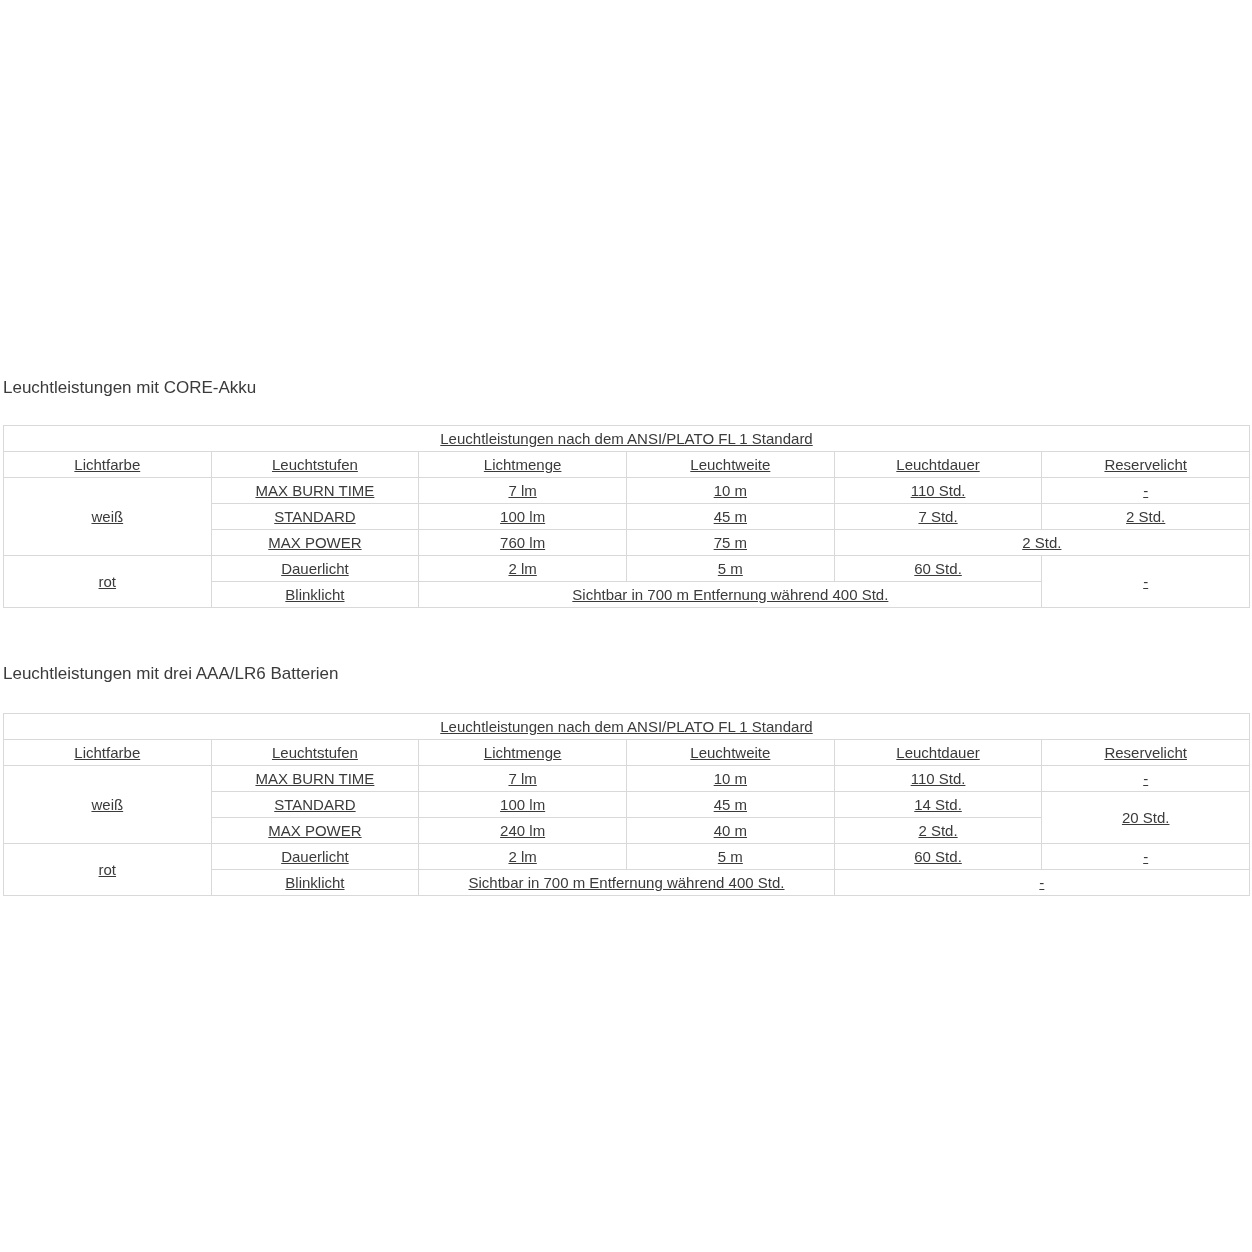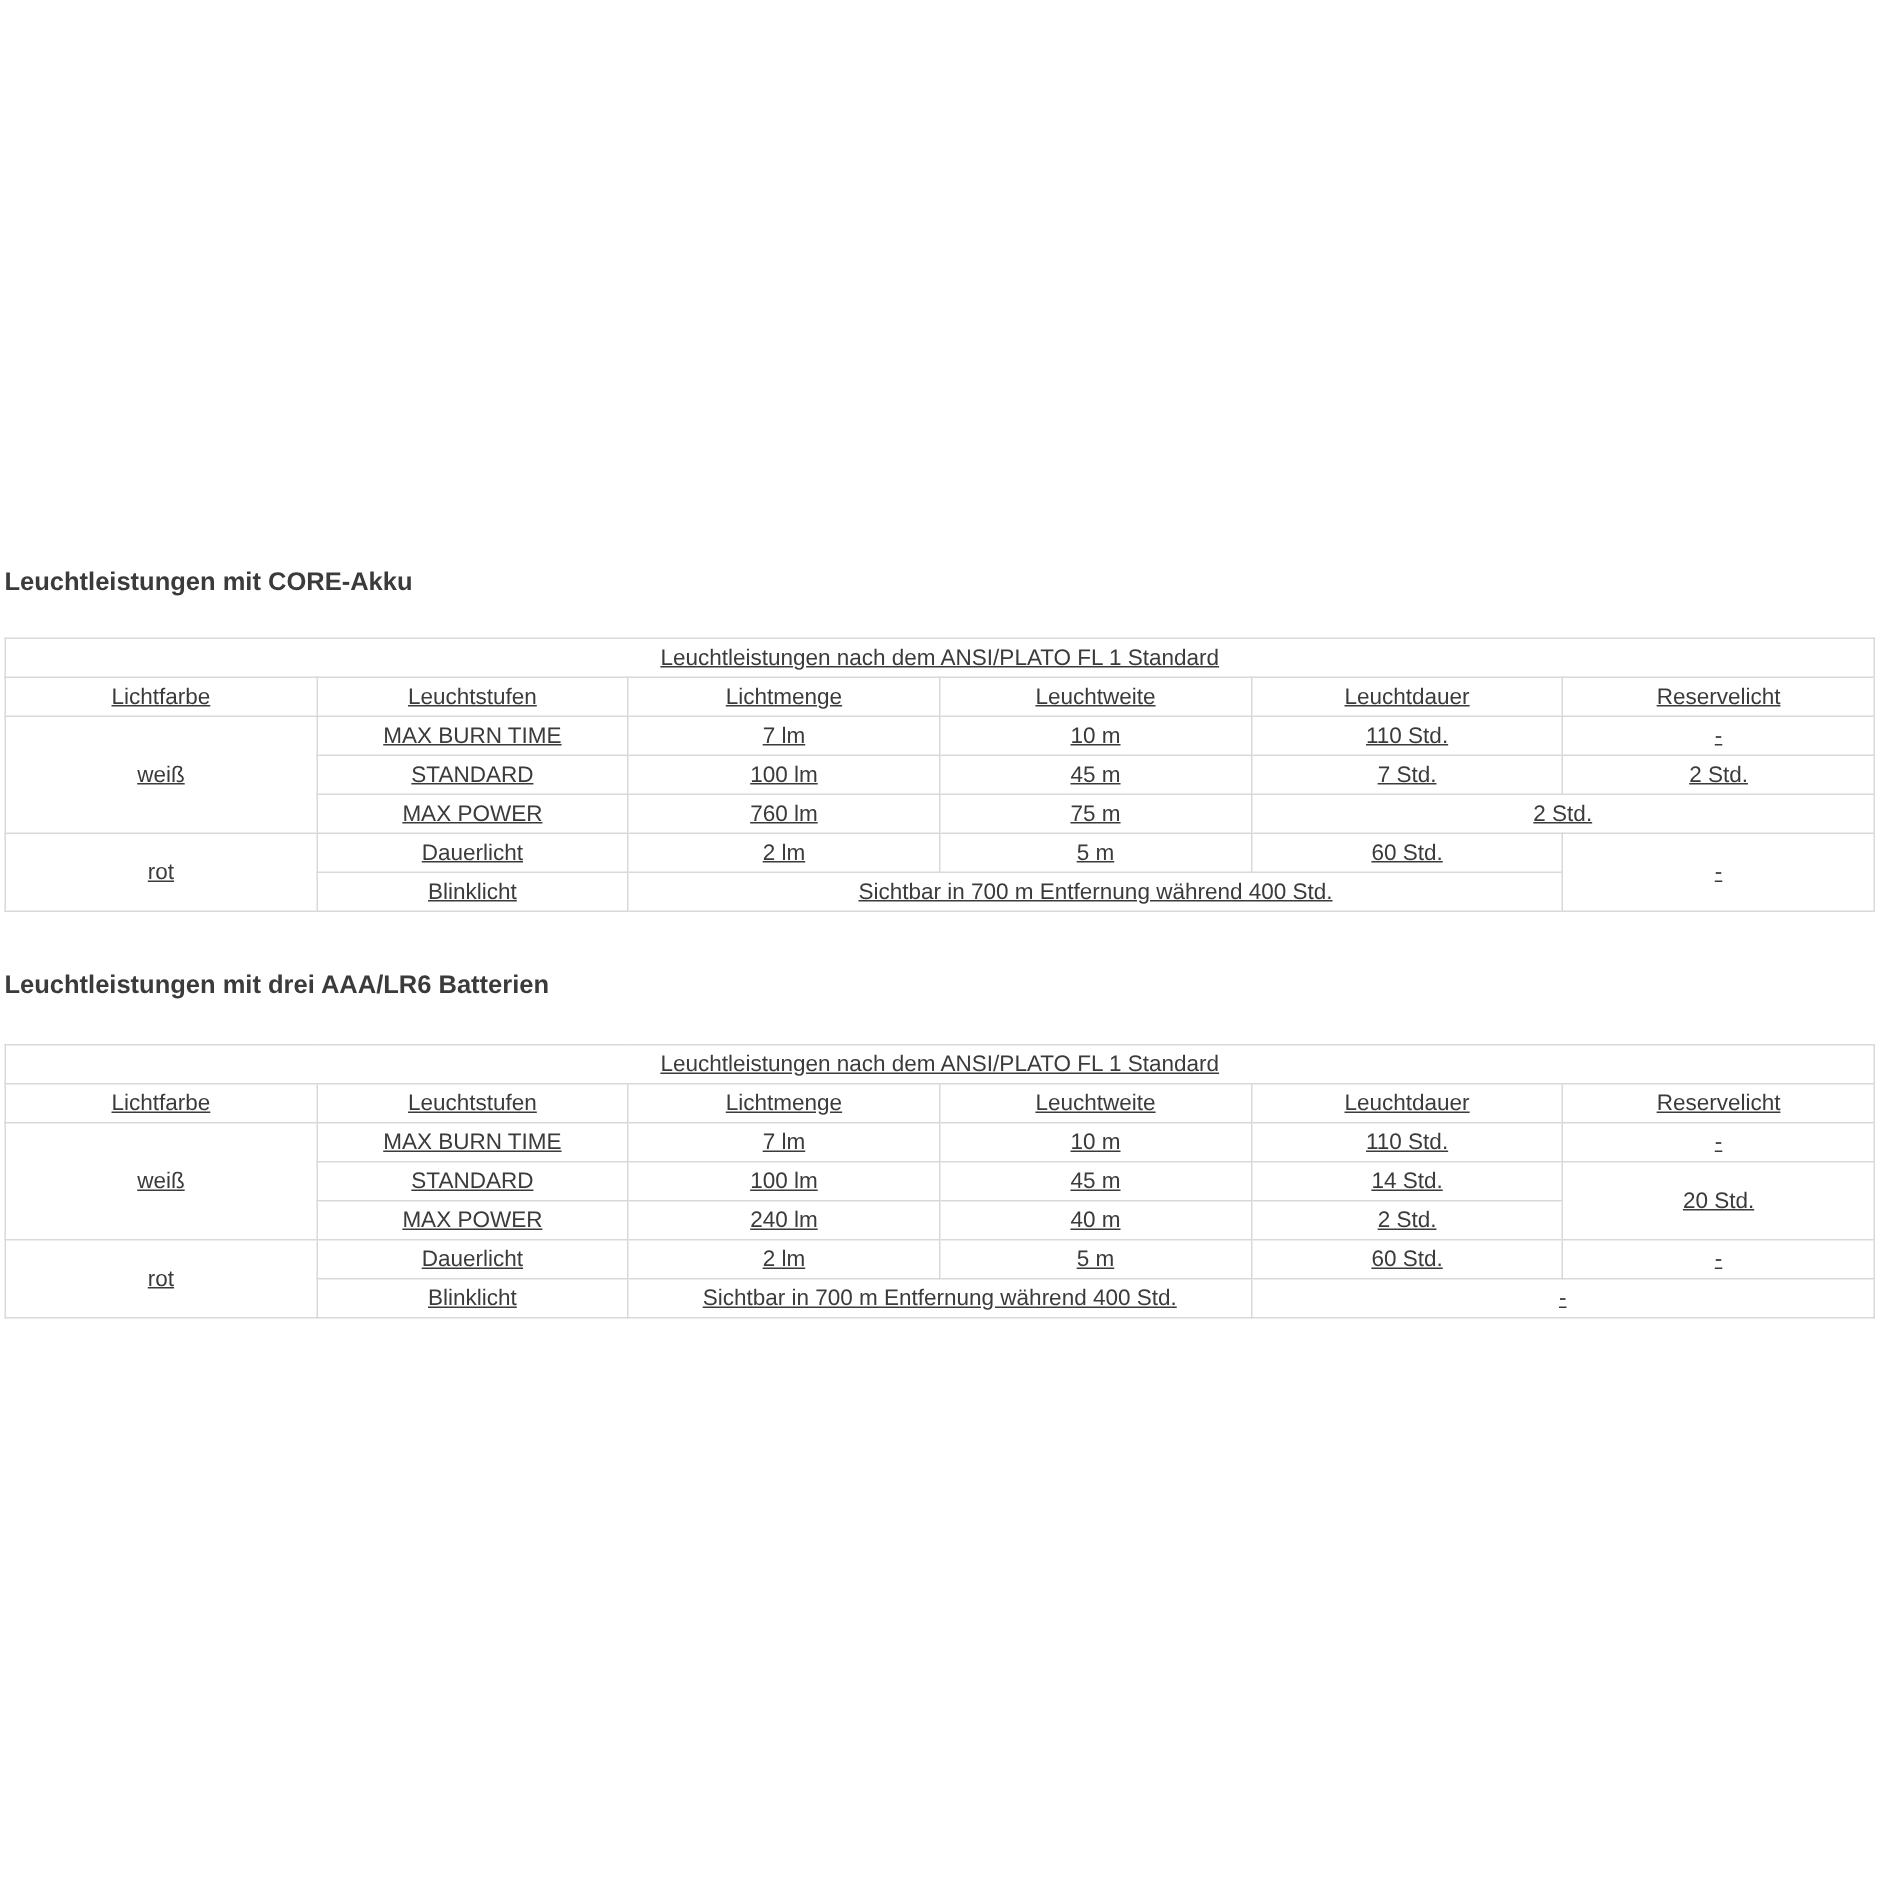--- a/index.html
+++ b/index.html
@@ -19,30 +19,30 @@
   }
   .page-title {
     font-size: 30px;
     font-weight: 300;
     line-height: 1.1;
     margin: 0;
     color: #3b3b3b;
   }
   .section-heading {
     font-size: 17px;
-    font-weight: bold;
+    font-weight: normal;
     line-height: 1.2;
     margin: 0;
     color: #3b3b3b;
   }
   .section-heading.first {
     margin-top: 42px;
   }
   .section-heading.second {
-    margin-top: 39px;
+    margin-top: 56px;
   }
   table.perf {
     width: 100%;
     border-collapse: collapse;
     table-layout: fixed;
     margin-top: 27px;
     text-decoration: underline;
   }
   table.perf.second {
     margin-top: 28px;

